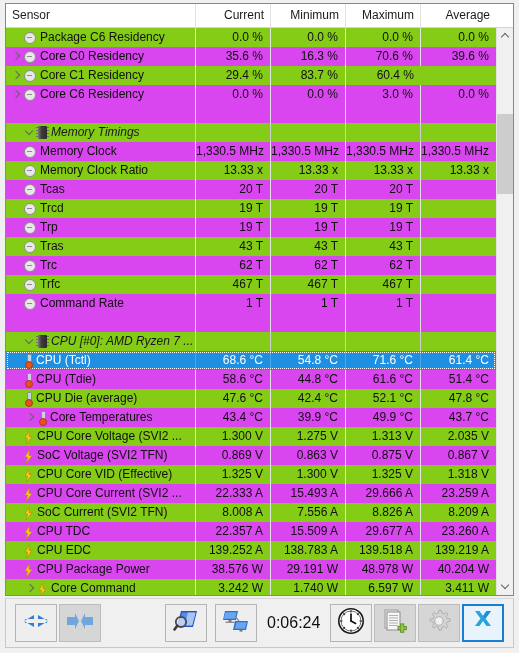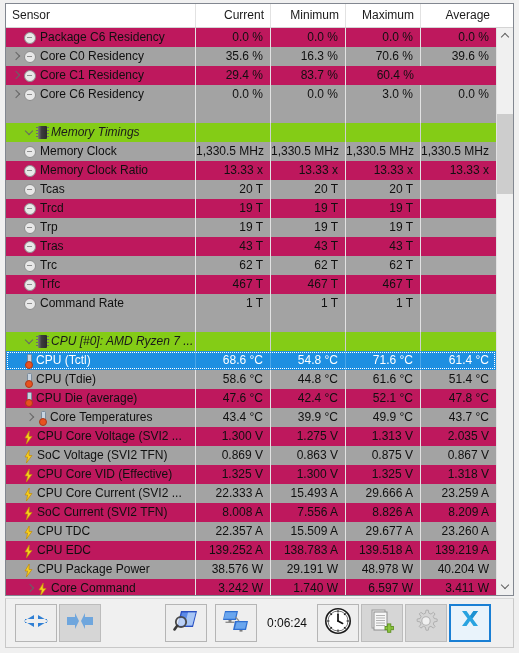--- a/index.html
+++ b/index.html
@@ -60,22 +60,22 @@
   .hdr .hc.sensor { width: 190px; text-align: left; }
   .hdr .hc.num { width: 75px; text-align: right; }
   .hdr .hc.last { border-right: none; }
 
   
   .row {
     height: 19px;
     display: flex;
     width: 100%;
   }
-  .row.alt { background: #be185d; }
-  .row.plain { background: #a3a3a3; }
+  .row.alt { background: #84cc16; }
+  .row.plain { background: #d946ef; }
   .row.group { background: #84cc16; }
   .row.sel { background: #1e8fe1; color: #ffffff; outline: 1px dotted #ffffff; outline-offset: -2px; }
 
   .cell {
     font-size: 12px;
     line-height: 19px;
     white-space: nowrap;
     overflow: hidden;
     border-right: 1px solid #e2e2e2;
     color: #101010;
@@ -243,21 +243,21 @@
     display: flex;
     align-items: center;
     justify-content: center;
   }
   .tb-btn.flat { border-color: #b5b5b5; background: #eeeeee; }
   .tb-btn.dim { background: #d6d6d6; border-color: #bcbcbc; }
   .tb-btn.focus { border: 2px solid #1a7fd4; background: #e9f3fb; }
   .tb-gap { width: 20px; }
   .tb-gap-lg { width: 62px; }
   .tb-timer {
-    font-size: 12px;
+    font-size: 16px;
     color: #101010;
     padding: 0 9px;
     white-space: nowrap;
   }
 
   .edge-text {
     position: absolute;
     right: 0; top: 0;
     width: 5px; height: 653px;
     overflow: hidden;

